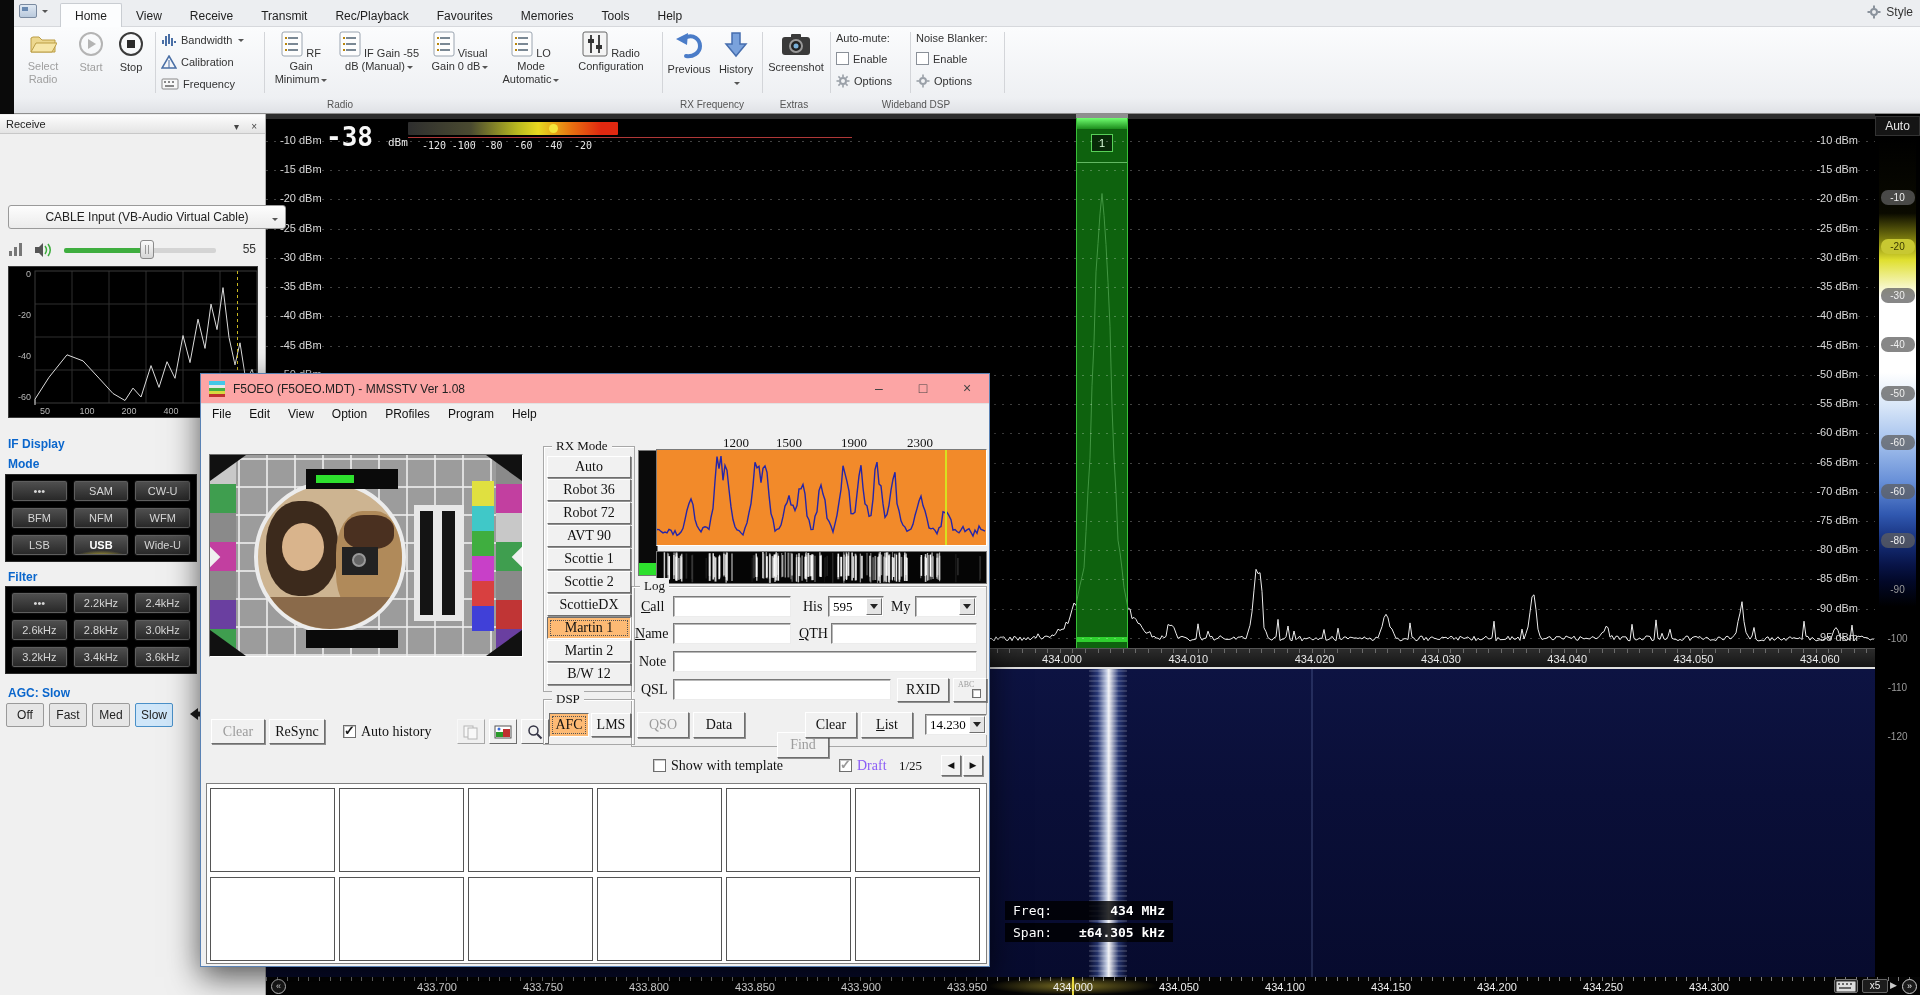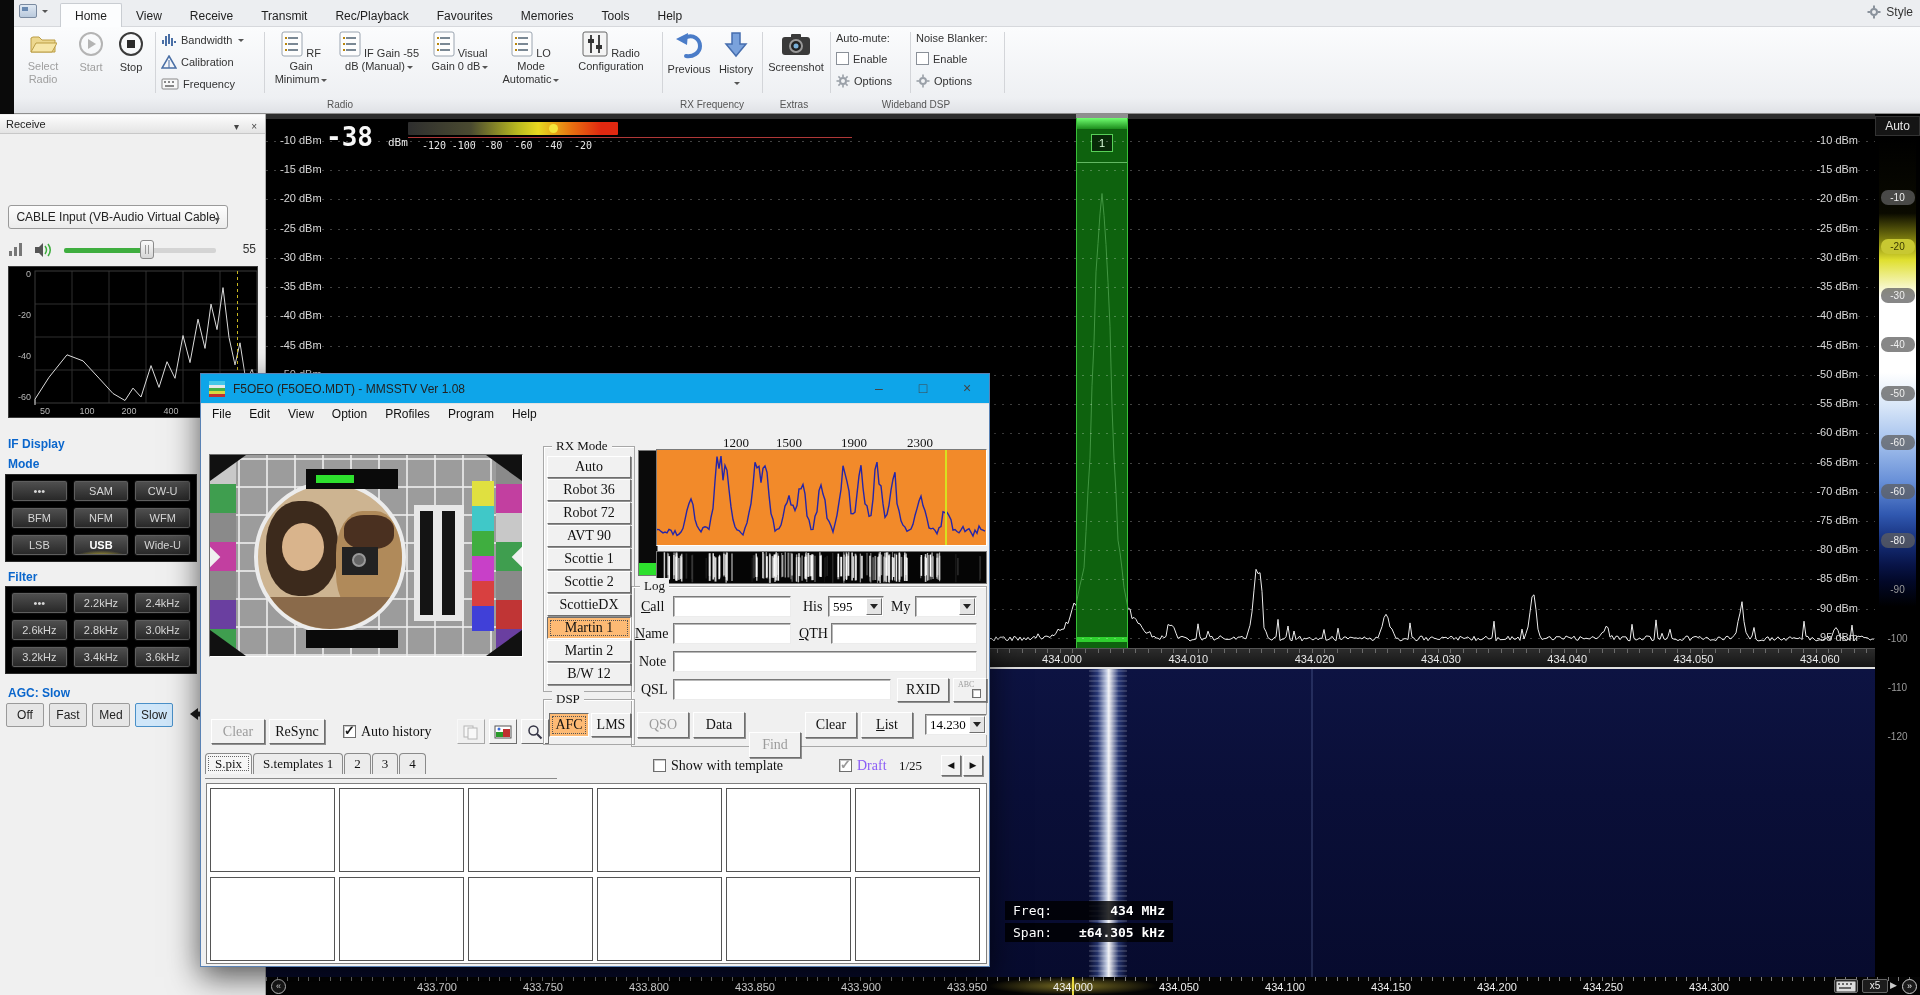--- a/index.html
+++ b/index.html
@@ -35,21 +35,21 @@
 
 #lpanel{left:0;top:114px;width:266px;height:881px;background:#f0f0f0;border-right:1px solid #b0b0b0;z-index:3}
 #phead{position:absolute;left:0;top:1px;width:100%;height:19px;background:linear-gradient(#fdfdfd,#e4e4e4);border-bottom:1px solid #c8c8c8;font-size:11px;color:#222;line-height:18px;padding-left:6px}
 #phead .pico{position:absolute;top:3px;font-size:10px;color:#444}
 #freqbox{position:absolute;left:0;top:20px;width:266px;height:63px;background:#000}
 #rx1{position:absolute;left:6px;top:3px;color:#e0b400;font-weight:bold;font-size:11px;font-family:"DejaVu Sans Mono",monospace}
 #rxrange{position:absolute;right:6px;top:3px;color:#e0b400;font-weight:bold;font-size:11px;font-family:"DejaVu Sans Mono",monospace}
 #freqline{position:absolute;left:4px;top:18px;font-family:"DejaVu Sans Mono",monospace;font-size:30px;font-weight:bold;letter-spacing:.5px}
 #freqline .dim{color:#4d4d4d}
 #freqline .lit{color:#f4f4f4}
-#adev{position:absolute;left:8px;top:91px;width:220px;height:24px;background:linear-gradient(#fdfdfd,#ebebeb);border:1px solid #9a9a9a;border-radius:3px;text-align:center;line-height:22px;font-size:12px;color:#222}
+#adev{position:absolute;left:8px;top:91px;width:278px;height:24px;background:linear-gradient(#fdfdfd,#ebebeb);border:1px solid #9a9a9a;border-radius:3px;text-align:center;line-height:22px;font-size:12px;color:#222}
 #adev .crt{position:absolute;right:7px;top:9px}
 #volrow{position:absolute;left:0;top:124px;width:266px;height:24px}
 #voltrack{position:absolute;left:64px;top:10px;width:152px;height:5px;border-radius:2px;background:linear-gradient(90deg,#3fae3f 0 55%,#d4d4d4 55%)}
 #volthumb{position:absolute;left:140px;top:2px;width:14px;height:19px;background:linear-gradient(#fafafa,#d6d6d6);border:1px solid #8a8a8a;border-radius:3px}
 #volthumb::after{content:"";position:absolute;left:4px;top:4px;width:1px;height:9px;background:#999;box-shadow:3px 0 0 #999}
 #volval{position:absolute;right:10px;top:4px;font-size:12px;color:#333}
 #graph{position:absolute;left:8px;top:152px;width:250px;height:152px;background:#000;border:1px solid #3a3a3a}
 #graph svg{position:absolute;left:0;top:0}
 .gyl{position:absolute;left:2px;width:20px;text-align:right;font-size:9px;color:#b8b8b8}
 .gxl{position:absolute;bottom:1px;font-size:9px;color:#b8b8b8;transform:translateX(-50%)}
@@ -111,21 +111,21 @@
 #navglow{position:absolute;left:722px;top:0;width:170px;height:100%;background:radial-gradient(ellipse at center,rgba(222,200,60,.55),transparent 70%)}
 #navline{position:absolute;left:806px;top:0;width:2px;height:100%;background:#e8d840}
 .nfl{position:absolute;top:4px;transform:translateX(-50%);font-size:11px;color:#f0f0f0}
 .navcirc{position:absolute;top:2px;width:15px;height:15px;border:1px solid #cfcfcf;border-radius:50%;color:#e8e8e8;font-size:9px;text-align:center;line-height:13px;background:#1a1a1a}
 #navkb{position:absolute;left:1568px;top:2px;width:24px;height:14px;background:#2a2a2a;border:1px solid #777;border-radius:2px;display:flex;align-items:center;justify-content:center}
 #navx5{position:absolute;left:1596px;top:2px;width:26px;height:14px;background:#1c1c1c;border:1px solid #666;border-radius:2px;color:#eee;font-size:10px;text-align:center;line-height:12px}
 #navnext{position:absolute;left:1624px;top:3px;color:#ccc;font-size:9px}
 
 
 #mm{left:200px;top:373px;width:790px;height:594px;background:#f0f0f0;border:1px solid #5a82b4;box-shadow:0 10px 30px rgba(0,0,0,.65);z-index:50;font-family:"Liberation Serif",serif}
-#mtitle{position:absolute;left:0;top:0;width:100%;height:30px;background:#0ea5e9;border-bottom:1px solid #e2e2e2;font-family:"Liberation Sans",sans-serif}
+#mtitle{position:absolute;left:0;top:0;width:100%;height:30px;background:#fca5a5;border-bottom:1px solid #e2e2e2;font-family:"Liberation Sans",sans-serif}
 #mtitle .mico{position:absolute;left:8px;top:7px}
 #mtitle .mtxt{position:absolute;left:32px;top:8px;font-size:12px;color:#222}
 .mwbtn{position:absolute;top:0;width:44px;height:30px;text-align:center;line-height:29px;font-size:14px;color:#444;font-family:"Liberation Sans",sans-serif}
 #mmenu{position:absolute;left:2px;top:30px;width:100%;height:22px;font-family:"Liberation Sans",sans-serif}
 .mmi{display:inline-block;padding:3px 9px;font-size:12px;color:#111}
 #mtabs{position:absolute;left:4px;top:53px;height:25px;width:348px;border-bottom:1px solid #8a8a8a}
 .ctab{display:inline-block;border:1px solid #8a8a8a;border-bottom:none;background:#ececec;border-radius:4px 4px 0 0;padding:3px 10px 2px;font-size:14px;color:#111;margin-right:1px;vertical-align:bottom}
 .ctab.on{background:#f6f6f6;padding-top:5px;outline:1px dotted #666;outline-offset:-4px}
 .ctab.small{font-size:13px;padding:2px 9px}
 .win3d{position:absolute;background:#f1f1f1;border:1px solid;border-color:#fff #6e6e6e #6e6e6e #fff;box-shadow:1px 1px 0 rgba(64,64,64,.55);text-align:center;font-size:14px;color:#111;font-family:"Liberation Serif",serif}
@@ -954,21 +954,20 @@
           <circle cx="6.5" cy="6.5" r="4.5" fill="none" stroke="#334" stroke-width="1.5"></circle>
           <line x1="10" y1="10" x2="14.5" y2="14.5" stroke="#334" stroke-width="2"></line>
         </svg>
       </div>
   </div>
 
   <div class="grp" style="left:342px;top:325px;width:92px;height:46px">
     <span class="grplab">DSP</span>
   </div>
 
-  <div id="mtabs2"><div class="ctab small on" style="display: inline-block;">S.pix</div><div class="ctab small" style="display: inline-block;">S.templates 1</div><div class="ctab small" style="display: inline-block;">2</div><div class="ctab small" style="display: inline-block;">3</div><div class="ctab small" style="display: inline-block;">4</div></div>
   <span class="cb" style="left:452px;top:385px"></span>
   <span class="mlbl" style="left:470px;top:384px">Show with template</span>
   <span class="cb checked gray" style="left:638px;top:385px"></span>
   <span class="mlbl" style="left:656px;top:384px;color:#8b5cf6">Draft</span>
   <span id="pager">1/25</span>
   <div class="win3d pgbtn" style="left:740px">◀</div>
   <div class="win3d pgbtn" style="left:762px">▶</div>
 
   <div id="thumbgrid">
       <div class="cell" style="left: 3px; top: 4px;"></div>
@@ -991,20 +990,20 @@
     <div class="win3d rxm" style="top: 174px;">Scottie 1</div>
     <div class="win3d rxm" style="top: 197px;">Scottie 2</div>
     <div class="win3d rxm" style="top: 220px;">ScottieDX</div>
     <div class="win3d rxm pressed" style="top: 243px;">Martin 1</div>
     <div class="win3d rxm" style="top: 266px;">Martin 2</div>
     <div class="win3d rxm" style="top: 289px;">B/W 12</div>
     <div class="win3d dspb pressed" style="left: 348px;">AFC</div>
     <div class="win3d dspb" style="left: 390px;">LMS</div>
     <div class="win3d logb dis" style="left: 436px;">QSO</div>
     <div class="win3d logb" style="left: 492px;">Data</div>
-    <div class="win3d logb dis" style="left: 548px; margin-top: 20px;">Find</div>
+    <div class="win3d logb dis" style="left: 576px; margin-top: 20px;">Find</div>
     <div class="win3d logb" style="left: 604px;">Clear</div>
     <div class="win3d logb ulf" style="left: 660px;">List</div>
     <div class="rul" style="left: 535px;">1200</div>
     <div class="rul" style="left: 588px;">1500</div>
     <div class="rul" style="left: 653px;">1900</div>
     <div class="rul" style="left: 719px;">2300</div>
   </div>
 
 </body></html>

